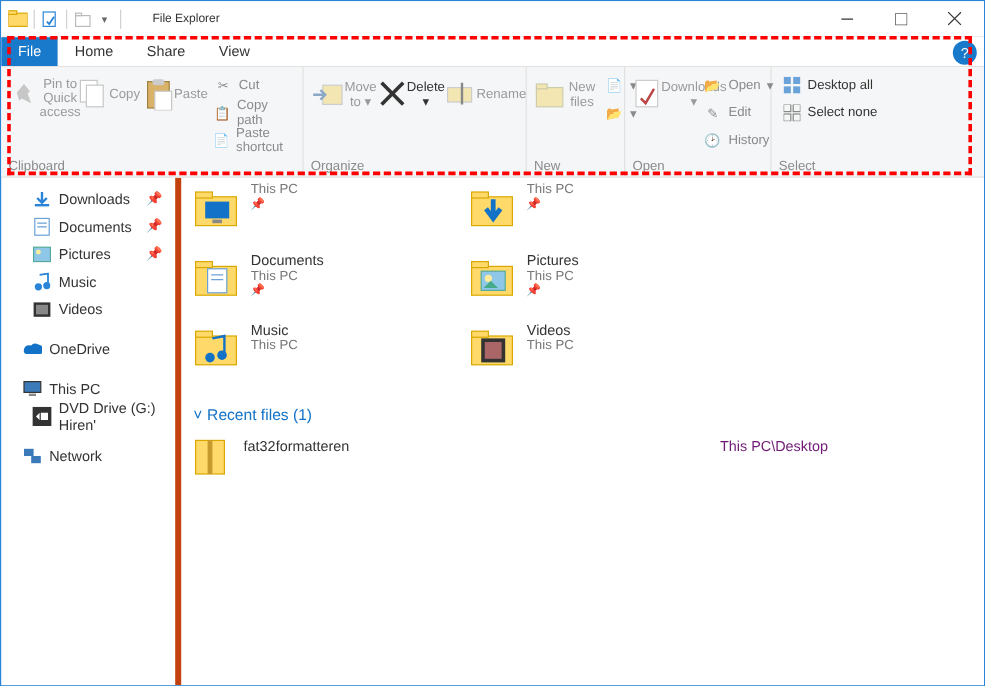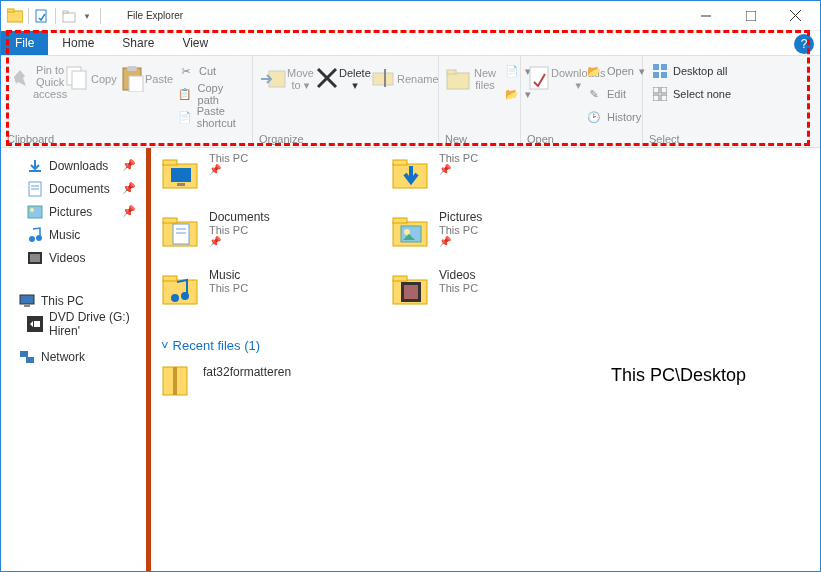--- a/index.html
+++ b/index.html
@@ -37,21 +37,21 @@
 .main{flex:1;padding:4px 10px;overflow:auto}
 .folder-grid{display:grid;grid-template-columns:230px 230px;gap:8px 0;margin-bottom:14px}
 .folder-item{display:flex;align-items:flex-start;gap:8px;height:50px;cursor:pointer}
 .folder-ico{width:40px;height:40px}
 .folder-txt .t{font-size:12px}
 .folder-txt .s{font-size:11px;color:#777}
 .folder-txt .p{font-size:10px;color:#999}
 .section-title{color:#1172c7;font-size:13px;padding:6px 0;display:flex;align-items:center;gap:4px}
 .recent-row{display:flex;align-items:flex-start;gap:10px;padding:6px 0}
 .recent-ico{width:32px;height:32px}
-.recent-loc{margin-left:auto;margin-right:64px;color:#000000;font-size:18px}
+.recent-loc{margin-left:auto;margin-right:120px;color:#701a75;font-size:12px}
 .navplaceholder{position:absolute;top:25px;right:6px;color:#666;font-size:10px}
 svg{display:block}
 </style>
 </head>
 <body>
 
 <div class="titlebar">
   <div class="titlebar-icons">
     <span class="tb-ico">
         <svg width="16" height="16">
@@ -317,20 +317,28 @@
     <div class="sbitem">
         <span class="sic">
           <svg width="16" height="14">
             <rect x="1" y="1" width="14" height="12" fill="#333"></rect>
             <rect x="3" y="3" width="10" height="8" fill="#888"></rect>
           </svg>
         </span>
         <span>Videos</span>
       </div>
     <div class="sbspace"></div>
+    <div class="sbitem" style="padding-left:18px">
+        <span class="sic">
+          <svg width="18" height="12">
+            <path d="M4 10 Q0 10 1 6 Q2 2 7 3 Q9 0 13 2 Q18 3 16 8 Q17 10 13 10 Z" fill="#1172c7"></path>
+          </svg>
+        </span>
+        <span>OneDrive</span>
+      </div>
     <div class="sbspace"></div>
     <div class="sbitem" style="padding-left:18px">
         <span class="sic">
           <svg width="16" height="14">
             <rect x="1" y="1" width="14" height="9" fill="#3a7ab8" stroke="#333"></rect>
             <rect x="5" y="11" width="6" height="2" fill="#888"></rect>
           </svg>
         </span>
         <span>This PC</span>
       </div>

